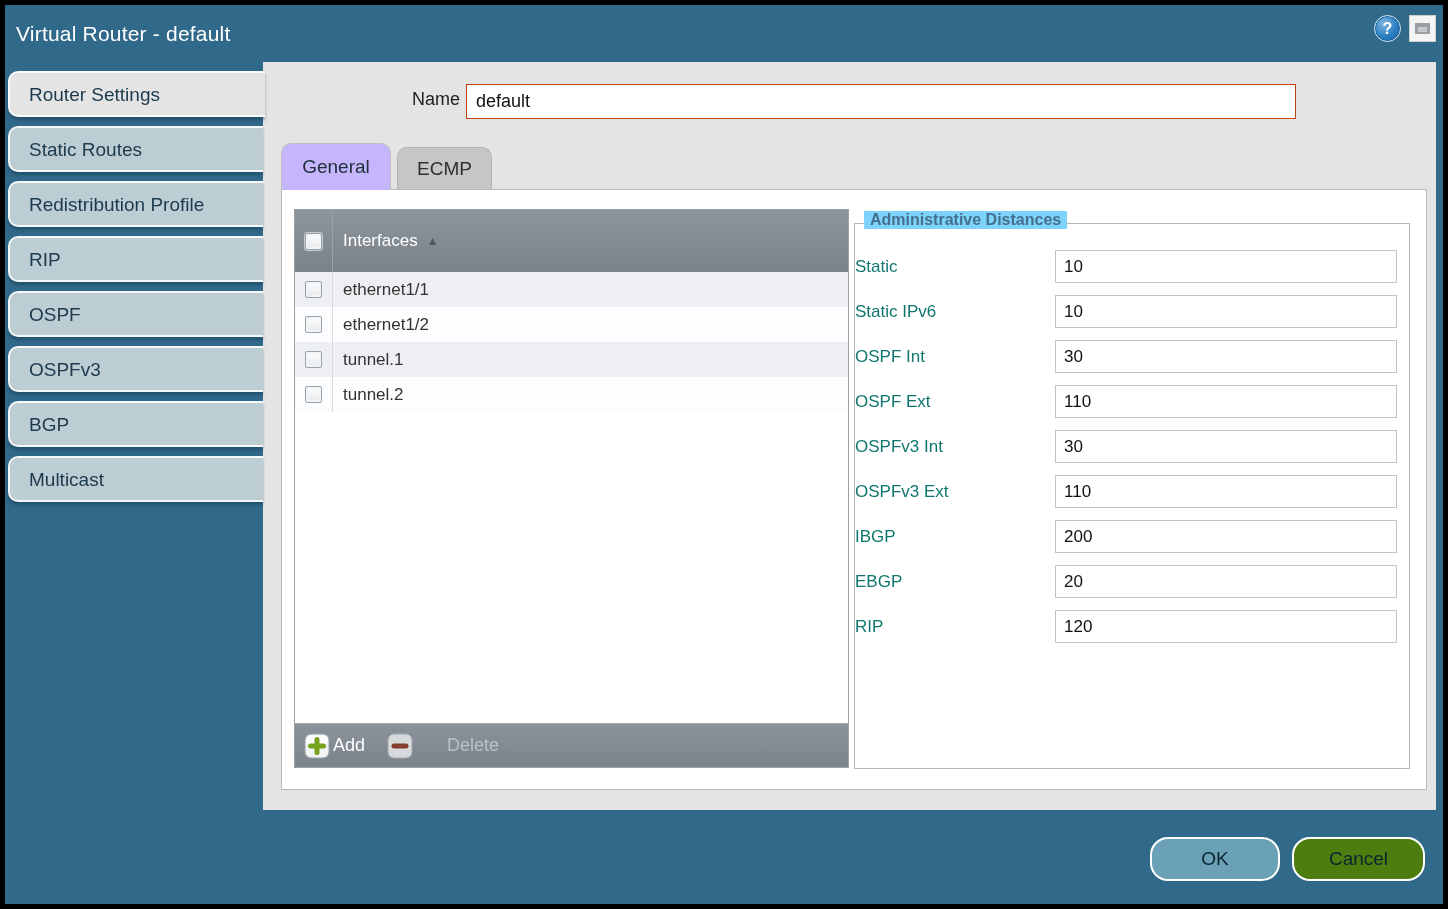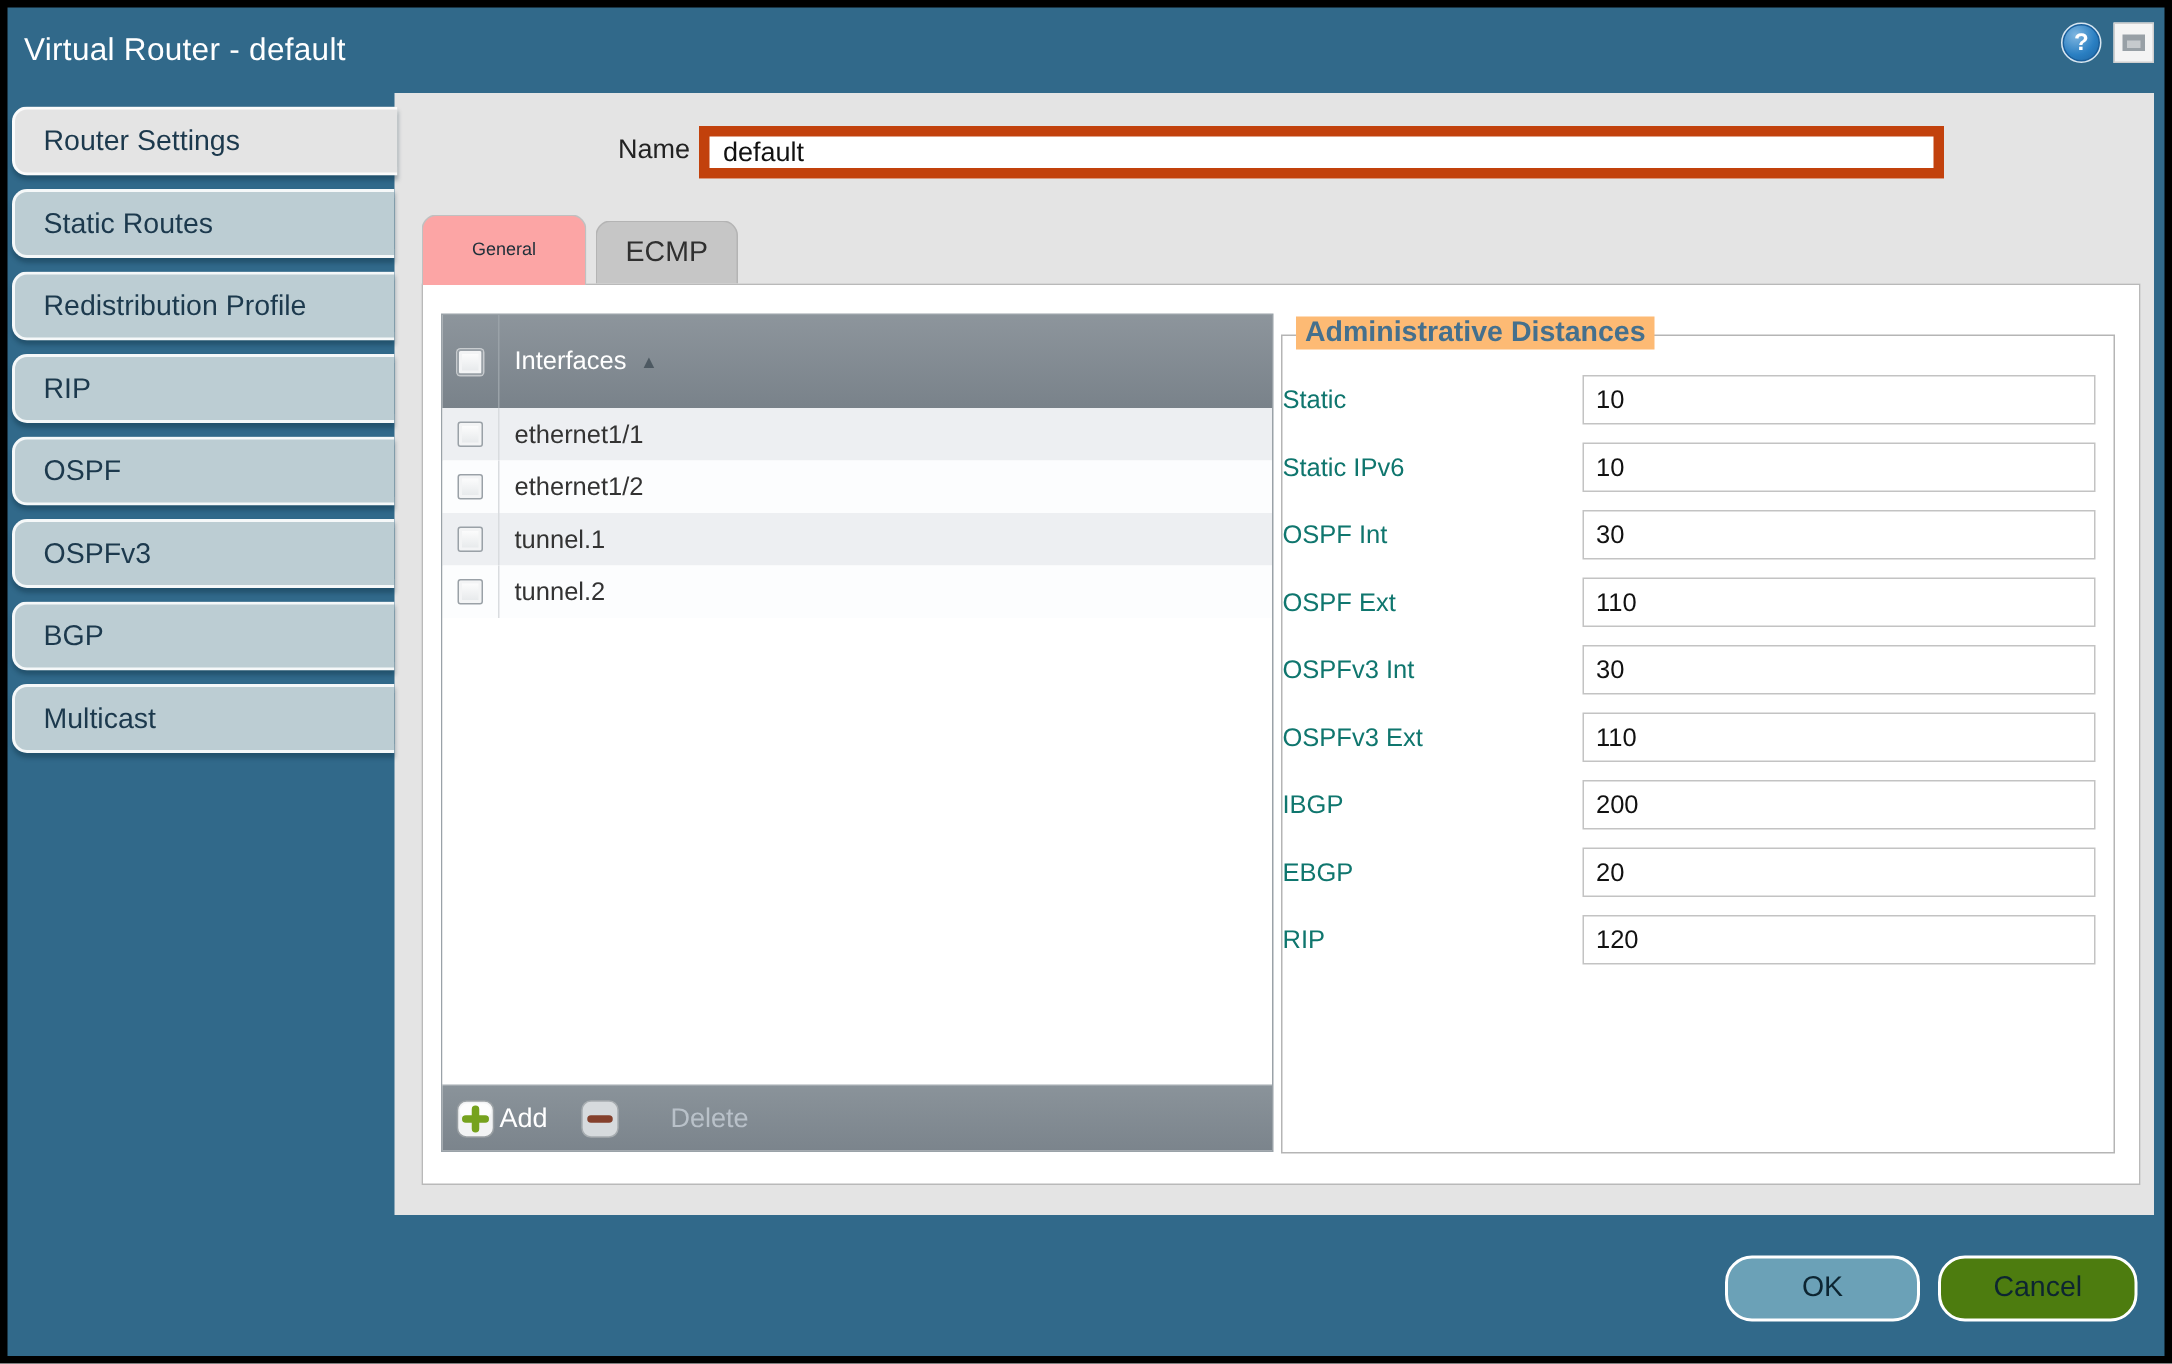--- a/index.html
+++ b/index.html
@@ -29,26 +29,26 @@
   .sidebar { position:absolute; left:3px; top:9px; width:255px; }
   .side-tab { height:46px; margin-bottom:9px; line-height:43px; padding-left:19px;
     background:#bccdd3; color:#1c394d; font-size:19px;
     border:2px solid rgba(255,255,255,.85); border-right:none;
     border-radius:10px 0 0 10px; box-shadow:0 3px 3px rgba(8,40,58,.35); cursor:pointer; width:255px; }
   .side-tab.active { background:#e4e4e4; width:257px; }
 
   
   .name-label { position:absolute; left:0; top:27px; width:197px; text-align:right; font-size:18px; color:#222; }
   .name-input { position:absolute; left:203px; top:22px; width:830px; height:35px; background:#fff;
-    border:7px solid #c2410c; font-size:18px; padding:0 9px; color:#111; font-family:"Liberation Sans",sans-serif; }
-
-  
-  .gen-tab { position:absolute; left:18px; top:81px; width:110px; height:47px; background:#fca5a5; z-index:3;
+    border:1px solid #c2410c; font-size:18px; padding:0 9px; color:#111; font-family:"Liberation Sans",sans-serif; }
+
+  
+  .gen-tab { position:absolute; left:18px; top:81px; width:110px; height:47px; background:#c4b5fd; z-index:3;
     border:1px solid #c0c0c0; border-bottom:none; border-radius:10px 10px 0 0;
-    text-align:center; line-height:45px; font-size:12px; color:#20303a; cursor:pointer; }
+    text-align:center; line-height:45px; font-size:19px; color:#20303a; cursor:pointer; }
   .ecmp-tab { position:absolute; left:134px; top:85px; width:95px; height:43px; background:#c6c6c6; z-index:1;
     border:1px solid #b4b4b4; border-bottom:none; border-radius:10px 10px 0 0;
     text-align:center; line-height:41px; font-size:19px; color:#303030; cursor:pointer; }
 
   
   .white-panel { position:absolute; left:18px; top:127px; width:1146px; height:601px; background:#fff;
     border:1px solid #b9b9b9; z-index:2; }
 
   
   .if-table { position:absolute; left:12px; top:19px; width:555px; height:559px; display:flex; flex-direction:column;
@@ -70,21 +70,21 @@
   .if-footer { height:44px; flex:none; background:linear-gradient(#8a939a,#7b848c); border-top:1px solid #a2a9af;
     display:flex; align-items:center; padding-left:9px; gap:22px; }
   .tbl-btn { display:flex; align-items:center; gap:3px; cursor:pointer; }
   .tbl-btn .lbl { font-size:18px; }
   .add-btn .lbl { color:#fff; }
   .del-btn .lbl { color:#b9c1c9;margin-left:31px; }
   .del-btn { cursor:default; }
 
   
   .fieldset { position:absolute; left:572px; top:33px; width:556px; height:546px; border:1px solid #b5b5b5; }
-  .legend { position:absolute; top:-13px; left:9px; background:#fdba74; padding:0 6px; font-size:19px; font-weight:bold; color:#45708d; }
+  .legend { position:absolute; top:-13px; left:9px; background:#7dd3fc; padding:0 6px; font-size:16px; font-weight:bold; color:#45708d; }
   .fs-rows { position:absolute; left:0; top:26px; width:100%; }
   .fs-row { display:flex; align-items:center; margin-bottom:12px; height:33px; }
   .fs-label { width:193px; font-size:17px; color:#0f766e; flex:none; }
   .fs-input { margin-left:7px; width:342px; height:33px; background:#fff; border:1px solid #c3c3c3;
     font-size:17px; padding:0 8px; color:#111; font-family:"Liberation Sans",sans-serif; }
 
   
   .btn { position:absolute; top:775px; height:44px; border:2px solid #fff; border-radius:18px;
     font-size:19px; color:#0d2531; text-align:center; line-height:40px; cursor:pointer; }
   .ok-btn { left:1145px; width:130px; background:#6ba1b7; }

